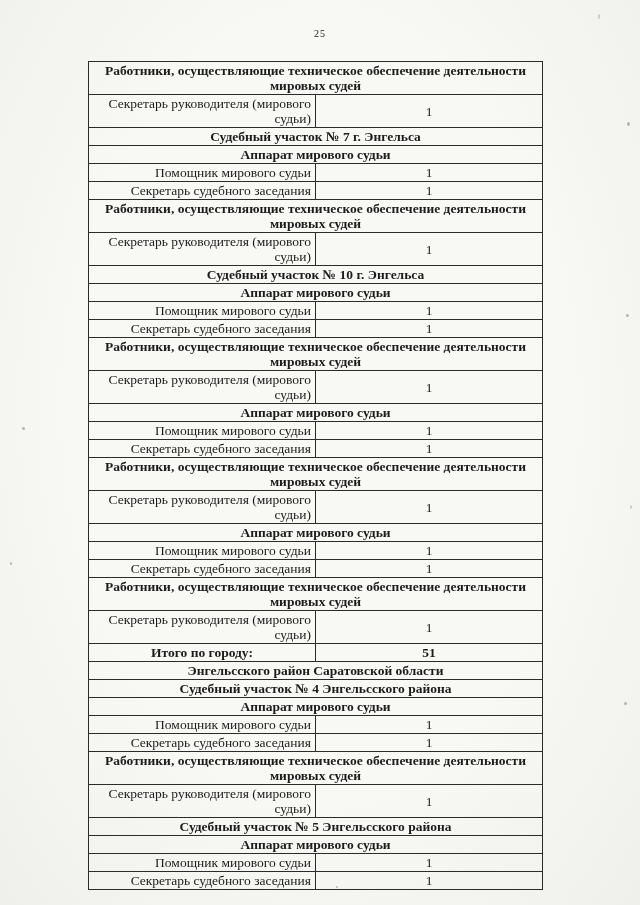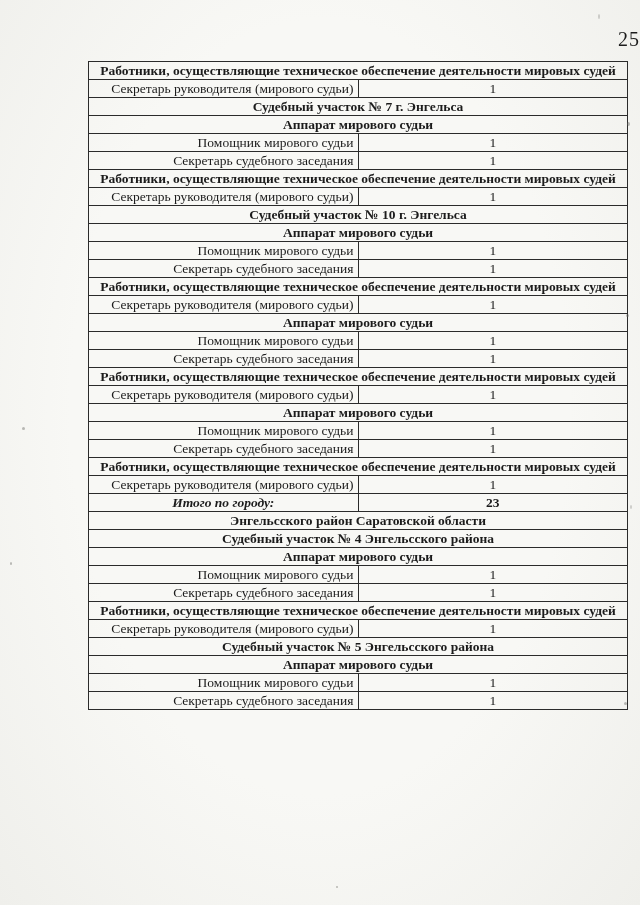--- a/index.html
+++ b/index.html
@@ -11,28 +11,28 @@
   .page {
     position: relative;
     width: 640px; height: 905px;
     background: radial-gradient(ellipse at 50% 45%, #f8f8f5 55%, #efefeb 100%);
     color: #1c1c1c;
     overflow: hidden;
   }
   .page-number {
     position: absolute;
     top: 28px; left: 0; right: 0;
-    text-align: right;
-    font-size: 20px;
+    text-align: center;
+    font-size: 10px;
     letter-spacing: 1px;
   }
   table.doc-table {
     position: absolute;
     top: 61px; left: 88px;
-    width: 540px;
+    width: 455px;
     border-collapse: collapse;
     table-layout: fixed;
   }
   table.doc-table td {
     border: 1.5px solid #2b2b2b;
     font-size: 13.5px;
     line-height: 15px;
     padding: 1px 4px;
     vertical-align: middle;
   }
@@ -45,21 +45,20 @@
     width: 76%;
     text-align: right;
   }
   td.value-cell {
     width: 24%;
     text-align: center;
   }
   td.total-label {
     font-weight: bold;
     text-align: center;
-    font-style: italic;
   }
   td.total-value {
     font-weight: bold;
     text-align: center;
   }
   
   .speck {
     position: absolute;
     background: #6a6a66;
     border-radius: 50%;
@@ -162,21 +161,21 @@
         </tr>
         <tr>
           <td colspan="2" class="section-cell">Работники, осуществляющие техническое обеспечение деятельности мировых судей</td>
         </tr>
         <tr>
           <td class="label-cell">Секретарь руководителя (мирового судьи)</td>
           <td class="value-cell">1</td>
         </tr>
         <tr>
           <td class="label-cell total-label">Итого по городу:</td>
-          <td class="value-cell total-value">23</td>
+          <td class="value-cell total-value">51</td>
         </tr>
         <tr>
           <td colspan="2" class="section-cell">Энгельсского район Саратовской области</td>
         </tr>
         <tr>
           <td colspan="2" class="section-cell">Судебный участок № 4 Энгельсского района</td>
         </tr>
         <tr>
           <td colspan="2" class="section-cell">Аппарат мирового судьи</td>
         </tr>

